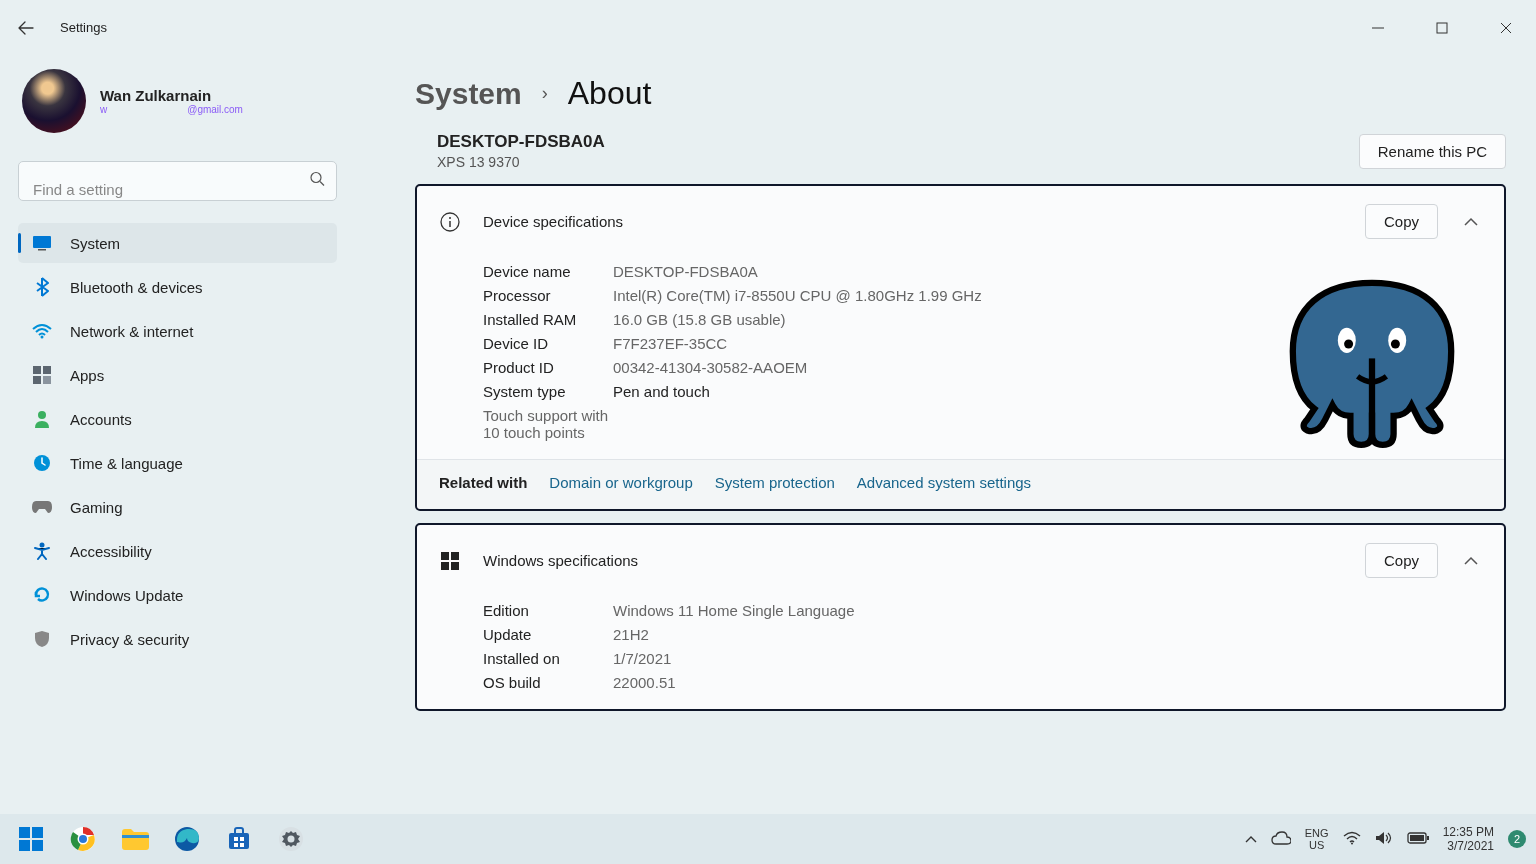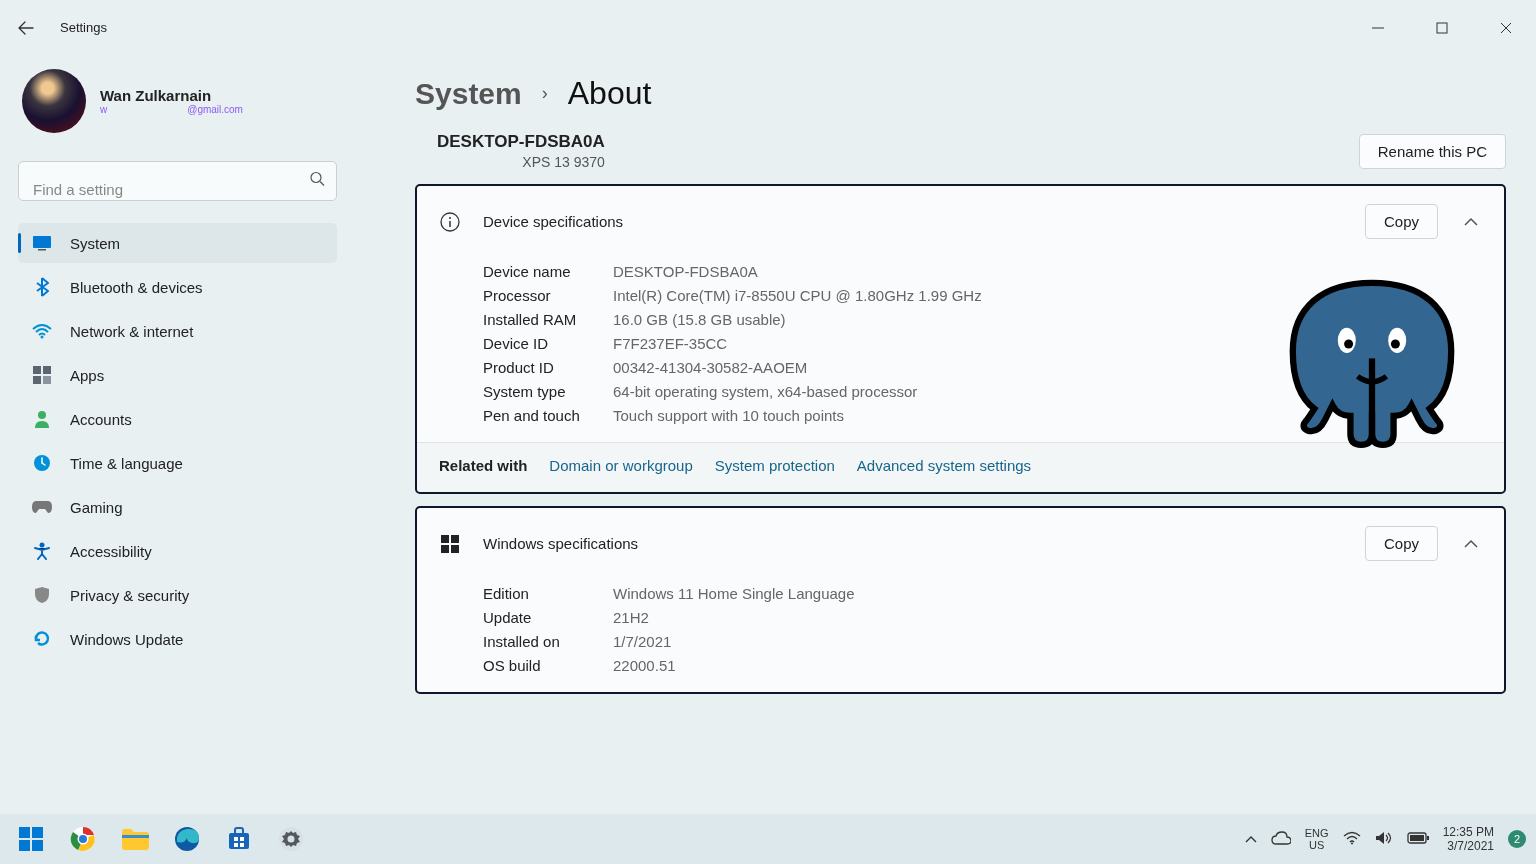--- a/index.html
+++ b/index.html
@@ -32,21 +32,21 @@
 .nav-icon { width: 20px; height: 20px; display: flex; align-items: center; justify-content: center; flex-shrink: 0; }
 
 .main { flex: 1; padding: 20px 30px 0 60px; overflow-y: auto; }
 .breadcrumb { display: flex; align-items: center; gap: 20px; margin-bottom: 16px; }
 .breadcrumb .crumb { font-size: 30px; font-weight: 600; color: #555; cursor: pointer; }
 .breadcrumb .chev { font-size: 18px; color: #555; }
 .breadcrumb .crumb-current { font-size: 32px; font-weight: 400; color: #111; }
 
 .header-row { display: flex; align-items: center; padding: 4px 0 14px 22px; }
 .device-name-block .device-name { font-size: 17px; font-weight: 600; color: #222; }
-.device-name-block .device-model { font-size: 14px; color: #555; margin-top: 2px; text-align: right; }
+.device-name-block .device-model { font-size: 14px; color: #555; margin-top: 2px; }
 .btn-outline { margin-left: auto; background: #fbfcfd; border: 1px solid #d0d4d8; border-radius: 4px; padding: 8px 18px; font-size: 15px; color: #222; cursor: pointer; }
 
 .card { background: #fafbfc; border: 2px solid #0f172a; border-radius: 5px; margin-bottom: 12px; position: relative; }
 .card-header { display: flex; align-items: center; padding: 18px 22px; gap: 22px; }
 .card-header .hdr-icon { width: 22px; height: 22px; display: flex; align-items: center; justify-content: center; color: #333; }
 .card-header .hdr-title { font-size: 15px; color: #222; }
 .card-header .btn-outline { margin-left: auto; }
 .card-header .chevron-up { color: #555; padding: 4px; cursor: pointer; }
 
 .spec-grid { padding: 6px 0 18px 66px; display: grid; grid-template-columns: 130px 1fr; row-gap: 7px; font-size: 15px; }
@@ -185,34 +185,34 @@
         <span class="nav-icon">
             <svg width="18" height="18" viewBox="0 0 18 18">
               <circle cx="9" cy="3" r="2.5" fill="#0067c0"></circle>
               <path d="M2 6 L9 8 L16 6 M9 8 V12 M9 12 L5 17 M9 12 L13 17" stroke="#0067c0" stroke-width="2" stroke-linecap="round"></path>
             </svg>
           </span>
         <span>Accessibility</span>
       </div>
       <div class="nav-item">
         <span class="nav-icon">
-            <svg width="16" height="18" viewBox="0 0 16 18">
-              <path d="M8 1 L15 3 V8 Q15 15 8 17 Q1 15 1 8 V3 Z" fill="#888"></path>
-            </svg>
-          </span>
-        <span>Privacy &amp; security</span>
-      </div>
-      <div class="nav-item">
-        <span class="nav-icon">
             <svg width="18" height="18" viewBox="0 0 18 18">
               <path d="M3 9 A6 6 0 1 1 5 13" stroke="#0091d8" stroke-width="2.5" fill="none"></path>
               <path d="M3 6 L3 10 L7 10" stroke="#0091d8" stroke-width="2.5" fill="none"></path>
             </svg>
           </span>
         <span>Windows Update</span>
+      </div>
+      <div class="nav-item">
+        <span class="nav-icon">
+            <svg width="16" height="18" viewBox="0 0 16 18">
+              <path d="M8 1 L15 3 V8 Q15 15 8 17 Q1 15 1 8 V3 Z" fill="#888"></path>
+            </svg>
+          </span>
+        <span>Privacy &amp; security</span>
       </div>
     </div>
 
     <div class="main">
       <div class="breadcrumb">
         <span class="crumb">System</span>
         <span class="chev">›</span>
         <span class="crumb-current">About</span>
       </div>
 
@@ -245,21 +245,20 @@
             <div class="spec-value">DESKTOP-FDSBA0A</div>
           <div class="spec-label">Processor</div>
             <div class="spec-value">Intel(R) Core(TM) i7-8550U CPU @ 1.80GHz   1.99 GHz</div>
           <div class="spec-label">Installed RAM</div>
             <div class="spec-value">16.0 GB (15.8 GB usable)</div>
           <div class="spec-label">Device ID</div>
             <div class="spec-value">F7F237EF-35CC</div>
           <div class="spec-label">Product ID</div>
             <div class="spec-value">00342-41304-30582-AAOEM</div>
           <div class="spec-label">System type</div>
-            <div class="spec-value">64-bit operating system, x64-based processor</div>
           <div class="spec-label">Pen and touch</div>
             <div class="spec-value">Touch support with 10 touch points</div>
         </div>
 
         <div class="elephant-badge">
           <svg viewBox="0 0 100 100">
               <path d="M50 6 C78 6 94 20 94 44 C94 60 90 70 82 76 L86 82 Q90 86 86 88 Q80 90 76 82 L72 74 C70 78 66 80 62 80 L62 90 Q62 96 56 96 Q50 96 50 90 L50 78 L50 90 Q50 96 44 96 Q38 96 38 90 L38 80 C34 80 30 78 28 74 L24 82 Q20 90 14 88 Q10 86 14 82 L18 76 C10 70 6 60 6 44 C6 20 22 6 50 6 Z" fill="#336791" stroke="#000" stroke-width="3.5"></path>
               <ellipse cx="36" cy="38" rx="5" ry="7" fill="#fff"></ellipse>
               <ellipse cx="64" cy="38" rx="5" ry="7" fill="#fff"></ellipse>
               <circle cx="37" cy="40" r="2.5" fill="#000"></circle>

